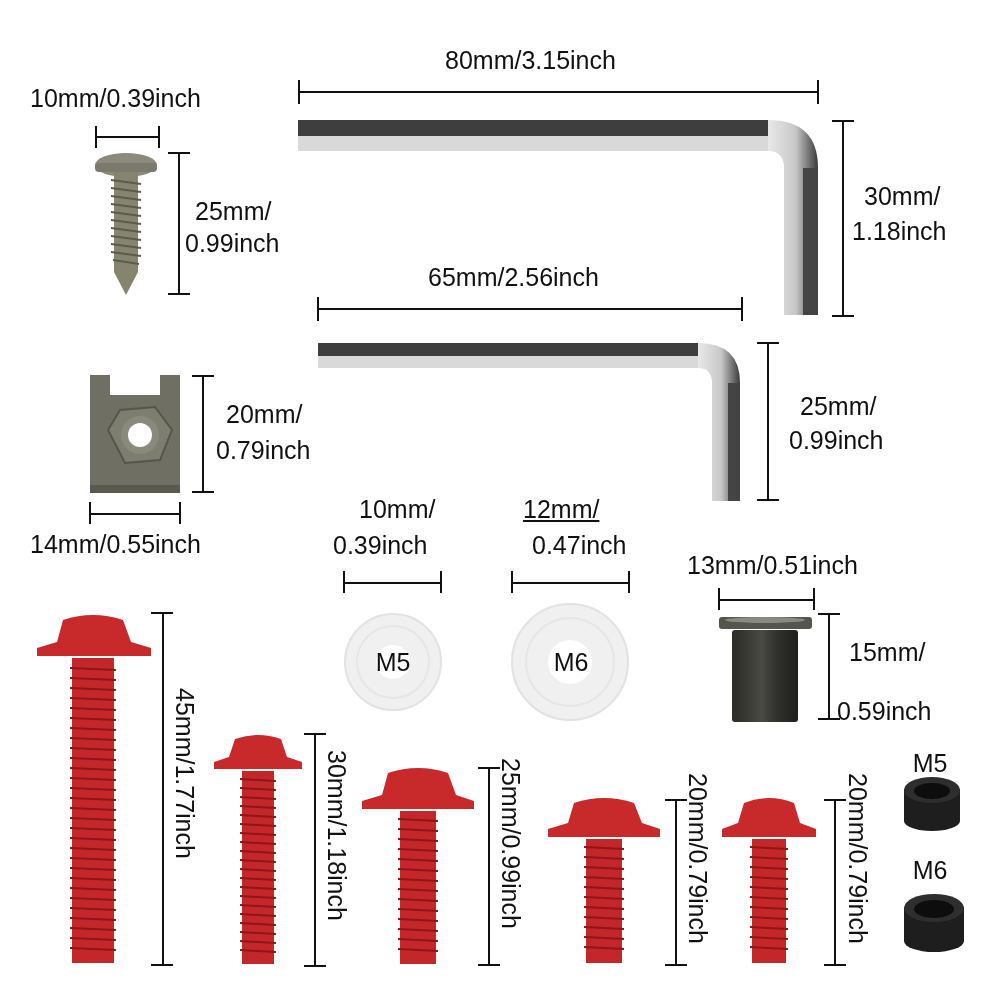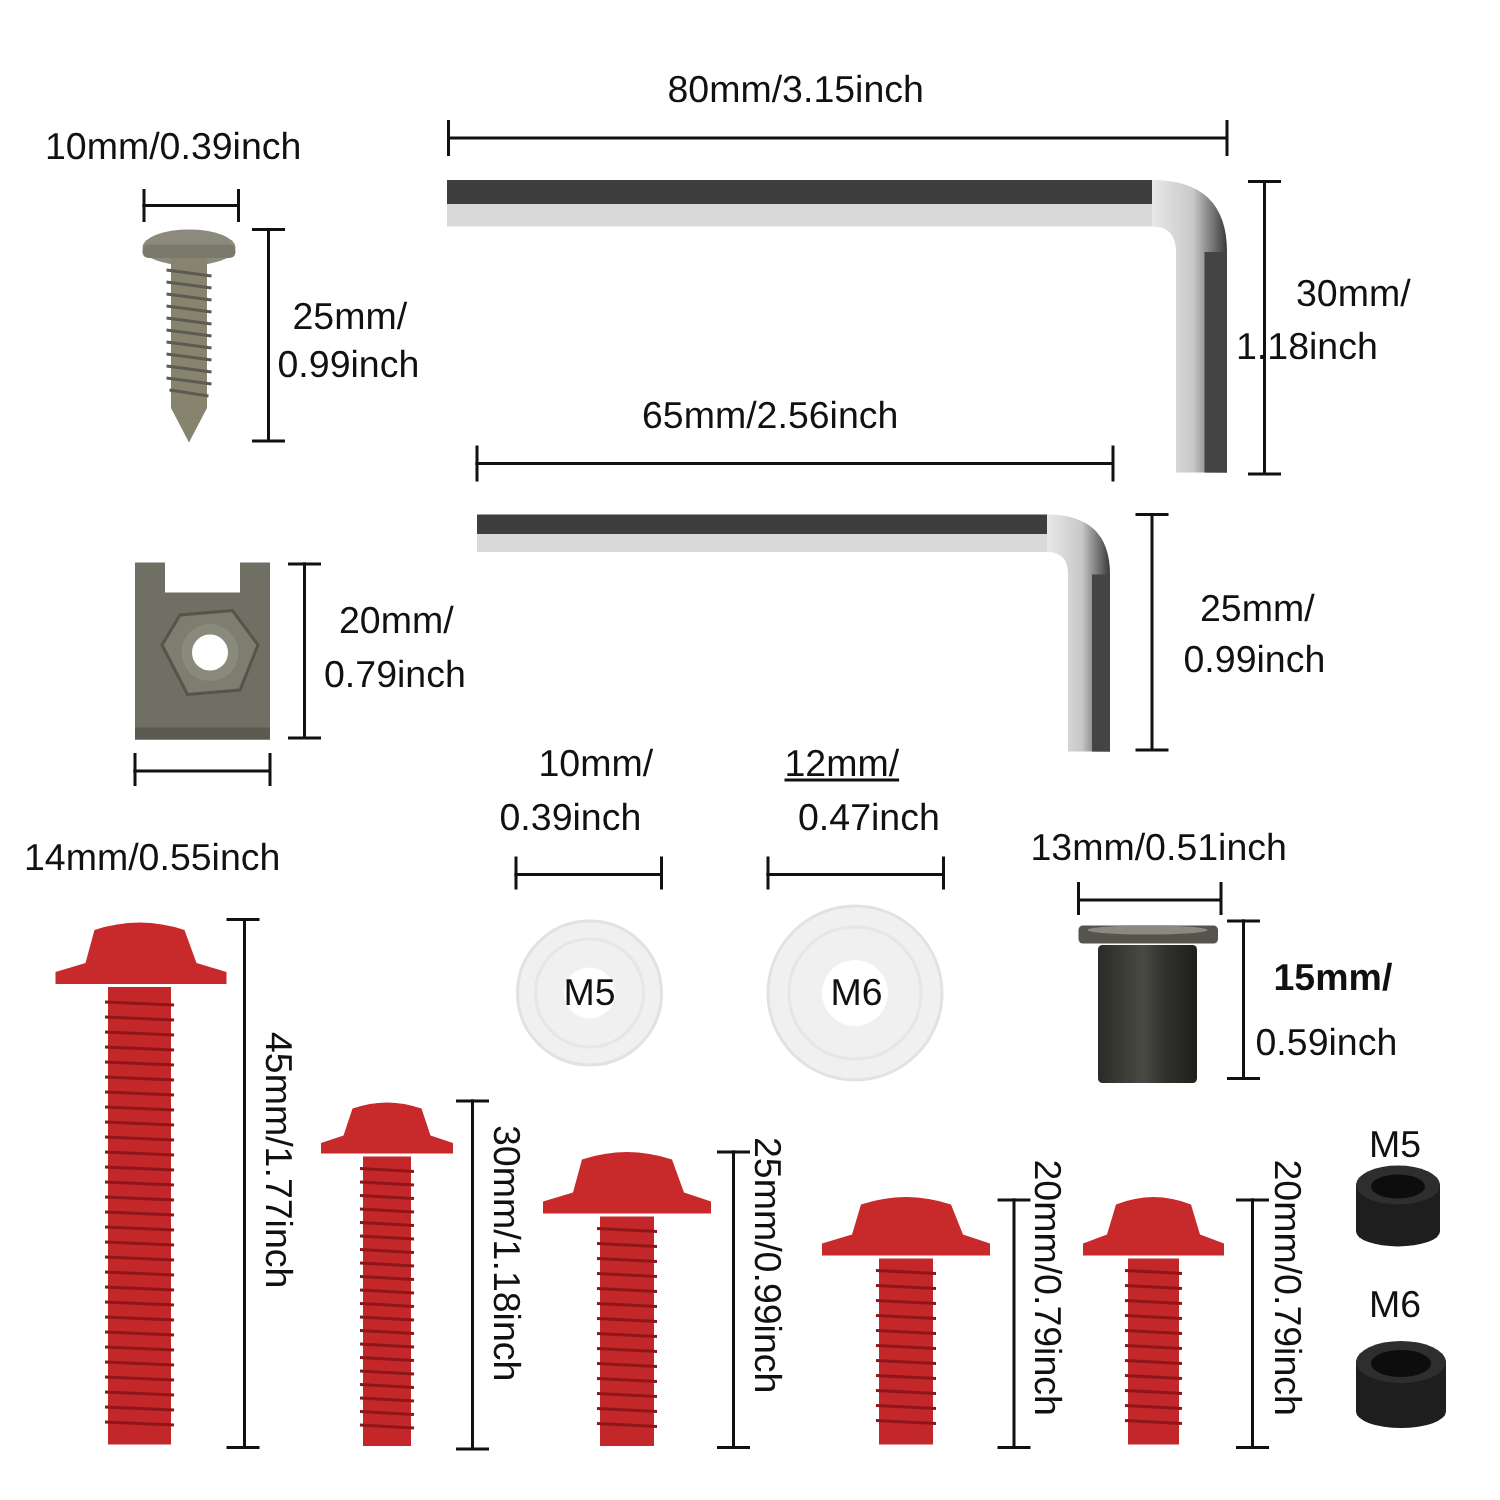--- a/index.html
+++ b/index.html
@@ -63,21 +63,21 @@
   <rect x="0" y="2" width="470" height="16" fill="#3e3e3e"></rect>
   <rect x="0" y="18" width="470" height="15" fill="#d9d9d9"></rect>
   <path d="M470,2 Q520,2 520,50 L520,197 L486,197 L486,50 Q486,33 470,33 Z" fill="url(#hk1v)"></path>
   <rect x="505" y="50" width="15" height="147" fill="#444"></rect>
 </svg>
 
 <div class="vline" style="left:842px;top:120px;height:196px;"></div>
 <div class="hline" style="left:832px;top:120px;width:22px;"></div>
 <div class="hline" style="left:832px;top:315px;width:22px;"></div>
 <div class="lbl" style="left:864px;top:181px;">30mm/</div>
-<div class="lbl" style="left:824px;top:216px;">1.18inch</div>
+<div class="lbl" style="left:852px;top:216px;">1.18inch</div>
 
 <div class="lbl" style="left:428px;top:262px;">65mm/2.56inch</div>
 <div class="hline" style="left:317px;top:308px;width:425px;"></div>
 <div class="vline" style="left:317px;top:297px;height:24px;"></div>
 <div class="vline" style="left:741px;top:297px;height:24px;"></div>
 
 <svg style="left:318px;top:341px;" width="430" height="165">
   <defs>
     <linearGradient id="hk2v" x1="0" y1="0" x2="1" y2="0">
       <stop offset="0" stop-color="#e8e8e8"></stop>
@@ -107,21 +107,21 @@
 
 <div class="vline" style="left:202px;top:375px;height:117px;"></div>
 <div class="hline" style="left:192px;top:375px;width:22px;"></div>
 <div class="hline" style="left:192px;top:491px;width:22px;"></div>
 <div class="lbl" style="left:226px;top:399px;">20mm/</div>
 <div class="lbl" style="left:216px;top:435px;">0.79inch</div>
 
 <div class="hline" style="left:89px;top:513px;width:91px;"></div>
 <div class="vline" style="left:89px;top:502px;height:22px;"></div>
 <div class="vline" style="left:179px;top:502px;height:22px;"></div>
-<div class="lbl" style="left:16px;top:529px;margin-top:28px;">14mm/0.55inch</div>
+<div class="lbl" style="left:30px;top:529px;">14mm/0.55inch</div>
 
 <div class="lbl" style="left:359px;top:494px;">10mm/</div>
 <div class="lbl" style="left:333px;top:530px;">0.39inch</div>
 <div class="hline" style="left:343px;top:582px;width:98px;"></div>
 <div class="vline" style="left:343px;top:571px;height:22px;"></div>
 <div class="vline" style="left:440px;top:571px;height:22px;"></div>
 
 <svg style="left:345px;top:612px;" width="100" height="102">
   <circle cx="48" cy="50" r="48" fill="#f0f0f0" stroke="#e2e2e2" stroke-width="2"></circle>
   <circle cx="48" cy="50" r="36" fill="none" stroke="#e6e6e6" stroke-width="2"></circle>
@@ -157,22 +157,22 @@
     </linearGradient>
   </defs>
   <rect x="13" y="14" width="66" height="92" rx="3" fill="url(#wn)"></rect>
   <rect x="0" y="1" width="93" height="12" rx="3" fill="#55554d"></rect>
   <ellipse cx="46" cy="4" rx="40" ry="3" fill="#8a8a80"></ellipse>
 </svg>
 
 <div class="vline" style="left:828px;top:613px;height:106px;"></div>
 <div class="hline" style="left:818px;top:613px;width:22px;"></div>
 <div class="hline" style="left:818px;top:718px;width:22px;"></div>
-<div class="lbl" style="left:849px;top:637px;font-weight:bold;">15mm/</div>
-<div class="lbl" style="left:837px;top:680px;">0.59inch</div>
+<div class="lbl" style="left:849px;top:637px;">15mm/</div>
+<div class="lbl" style="left:837px;top:696px;">0.59inch</div>
 
 <svg style="left:35px;top:612px;" width="120" height="355">
   <path d="M28,8 Q58,-2 88,8 L96,30 L116,36 L116,44 L2,44 L2,36 L22,30 Z" fill="#c8292b"></path>
   <rect x="37" y="46" width="42" height="305" fill="#c4272a"></rect>
   <g stroke="#8e1518" stroke-width="2">
     <line x1="35" y1="56" x2="81" y2="58"></line>
       <line x1="35" y1="66" x2="81" y2="68"></line>
       <line x1="35" y1="76" x2="81" y2="78"></line>
     <line x1="35" y1="86" x2="81" y2="88"></line>
       <line x1="35" y1="96" x2="81" y2="98"></line>

